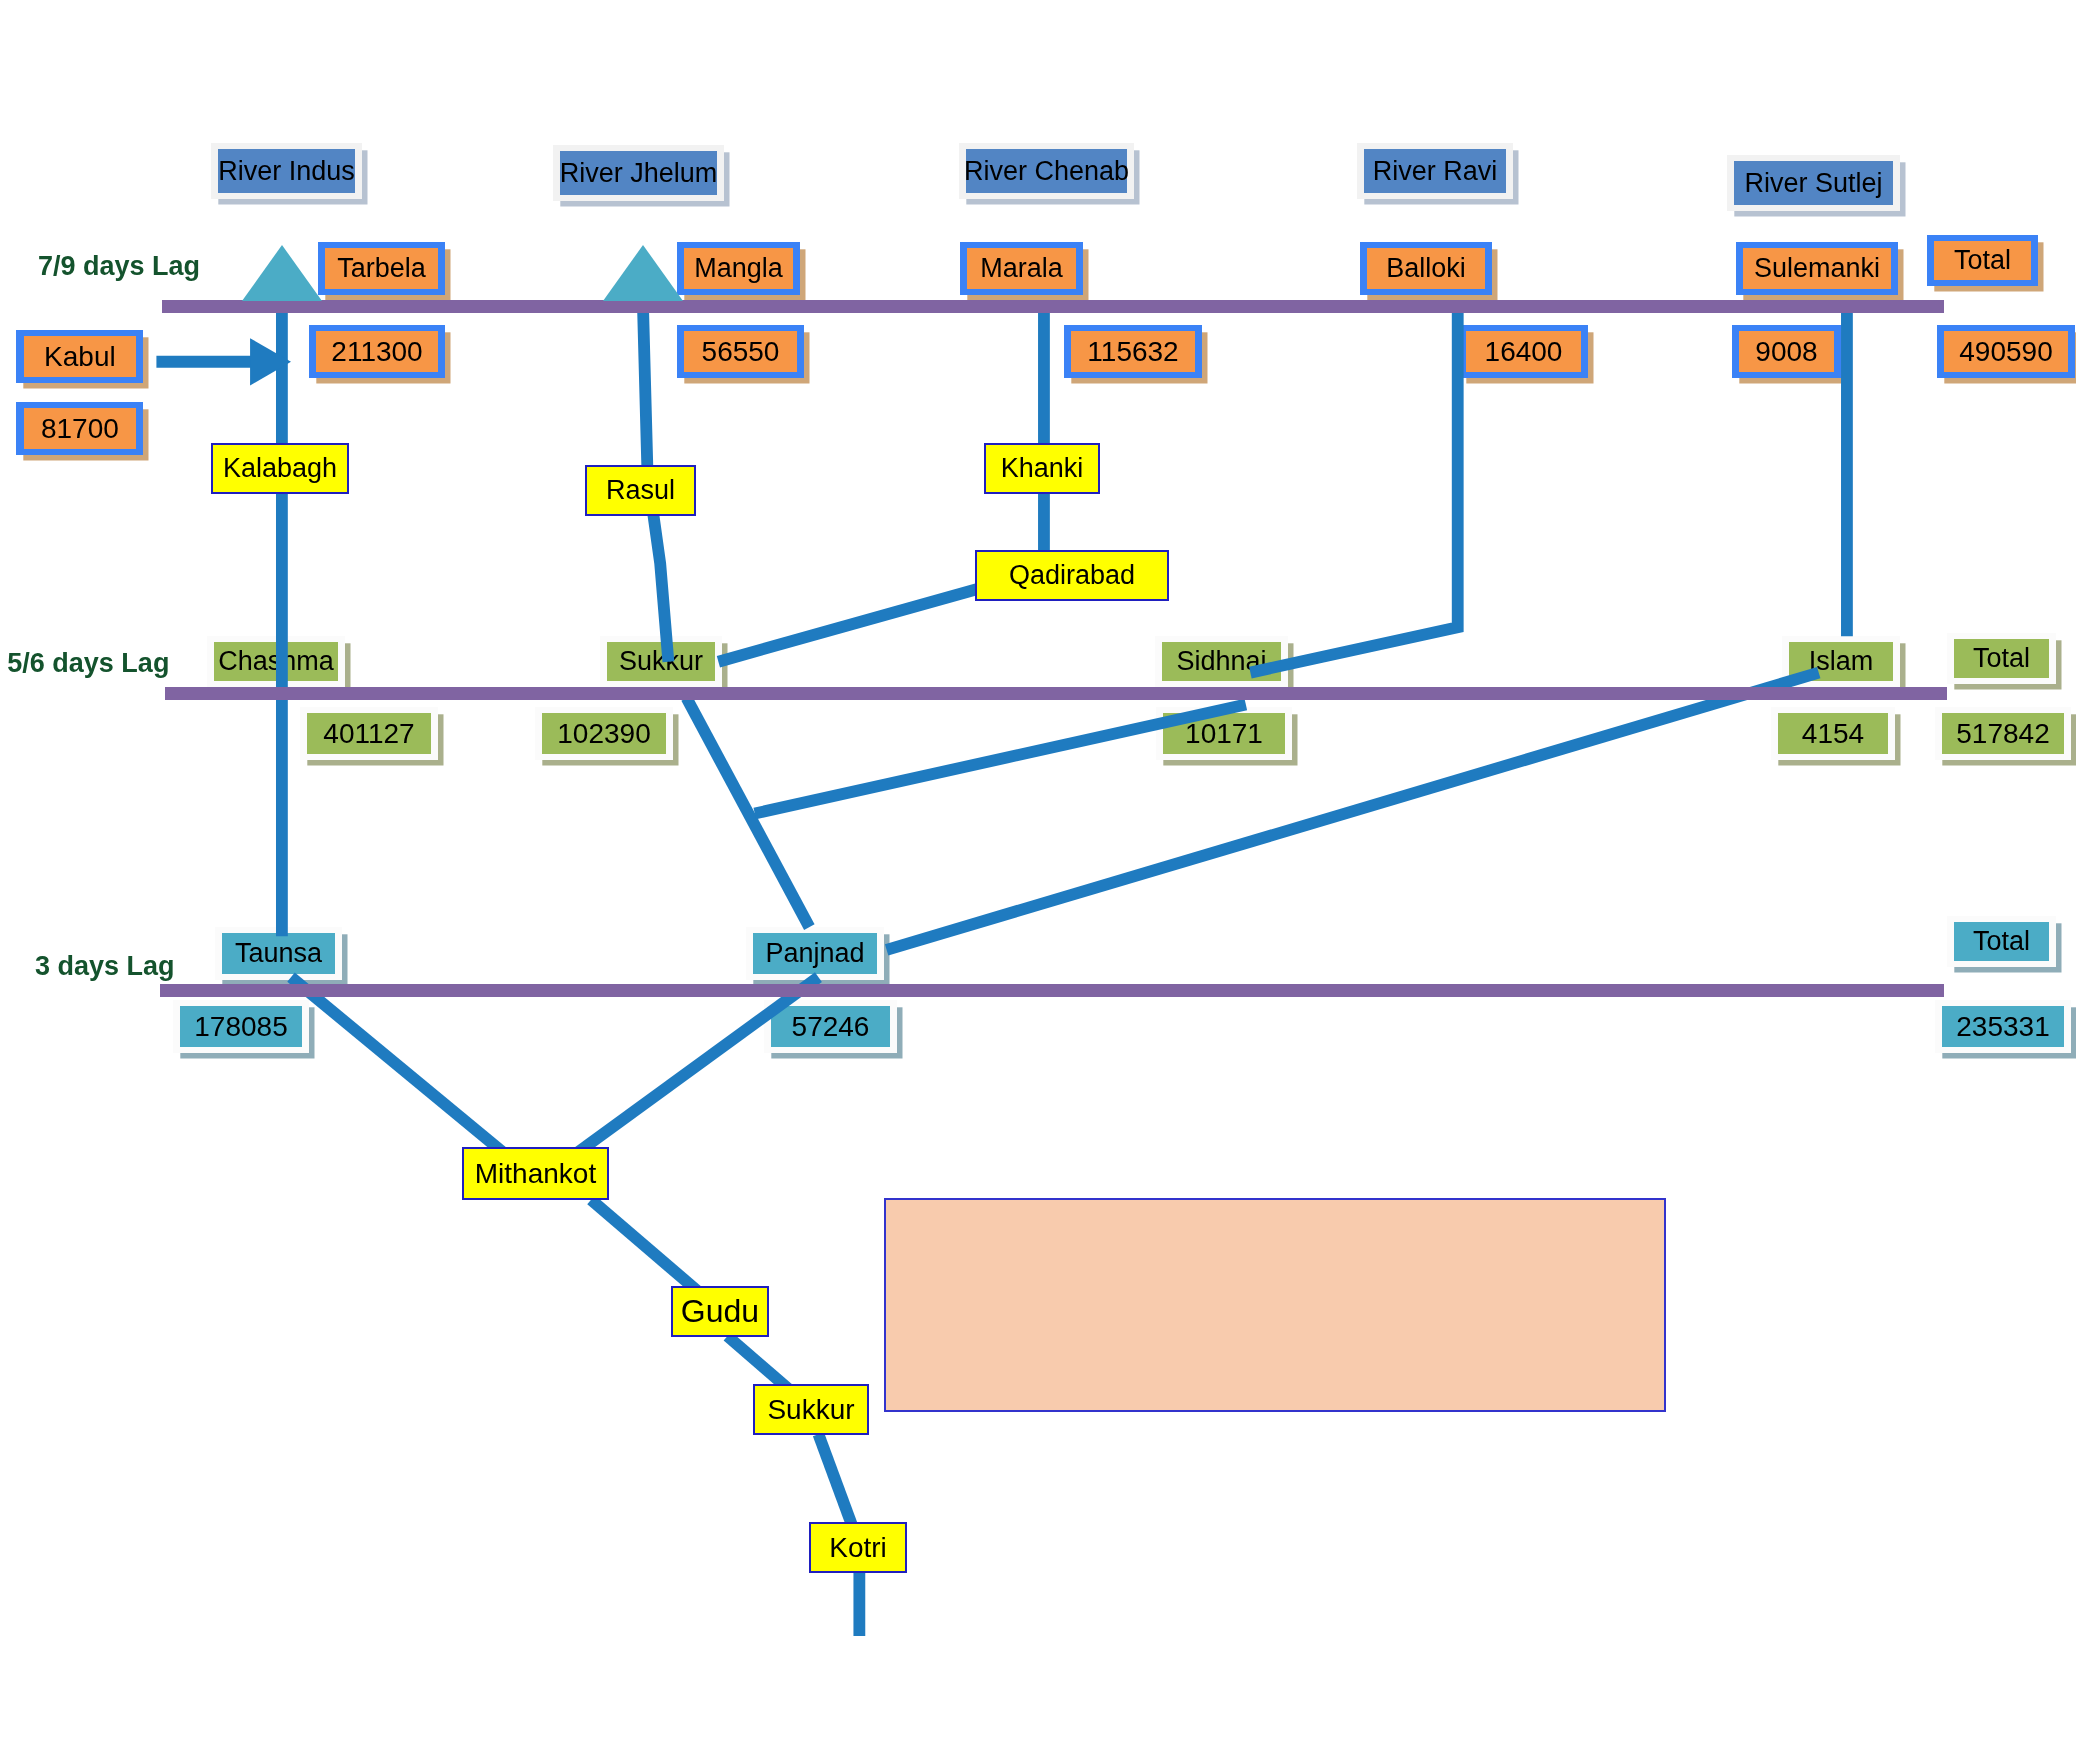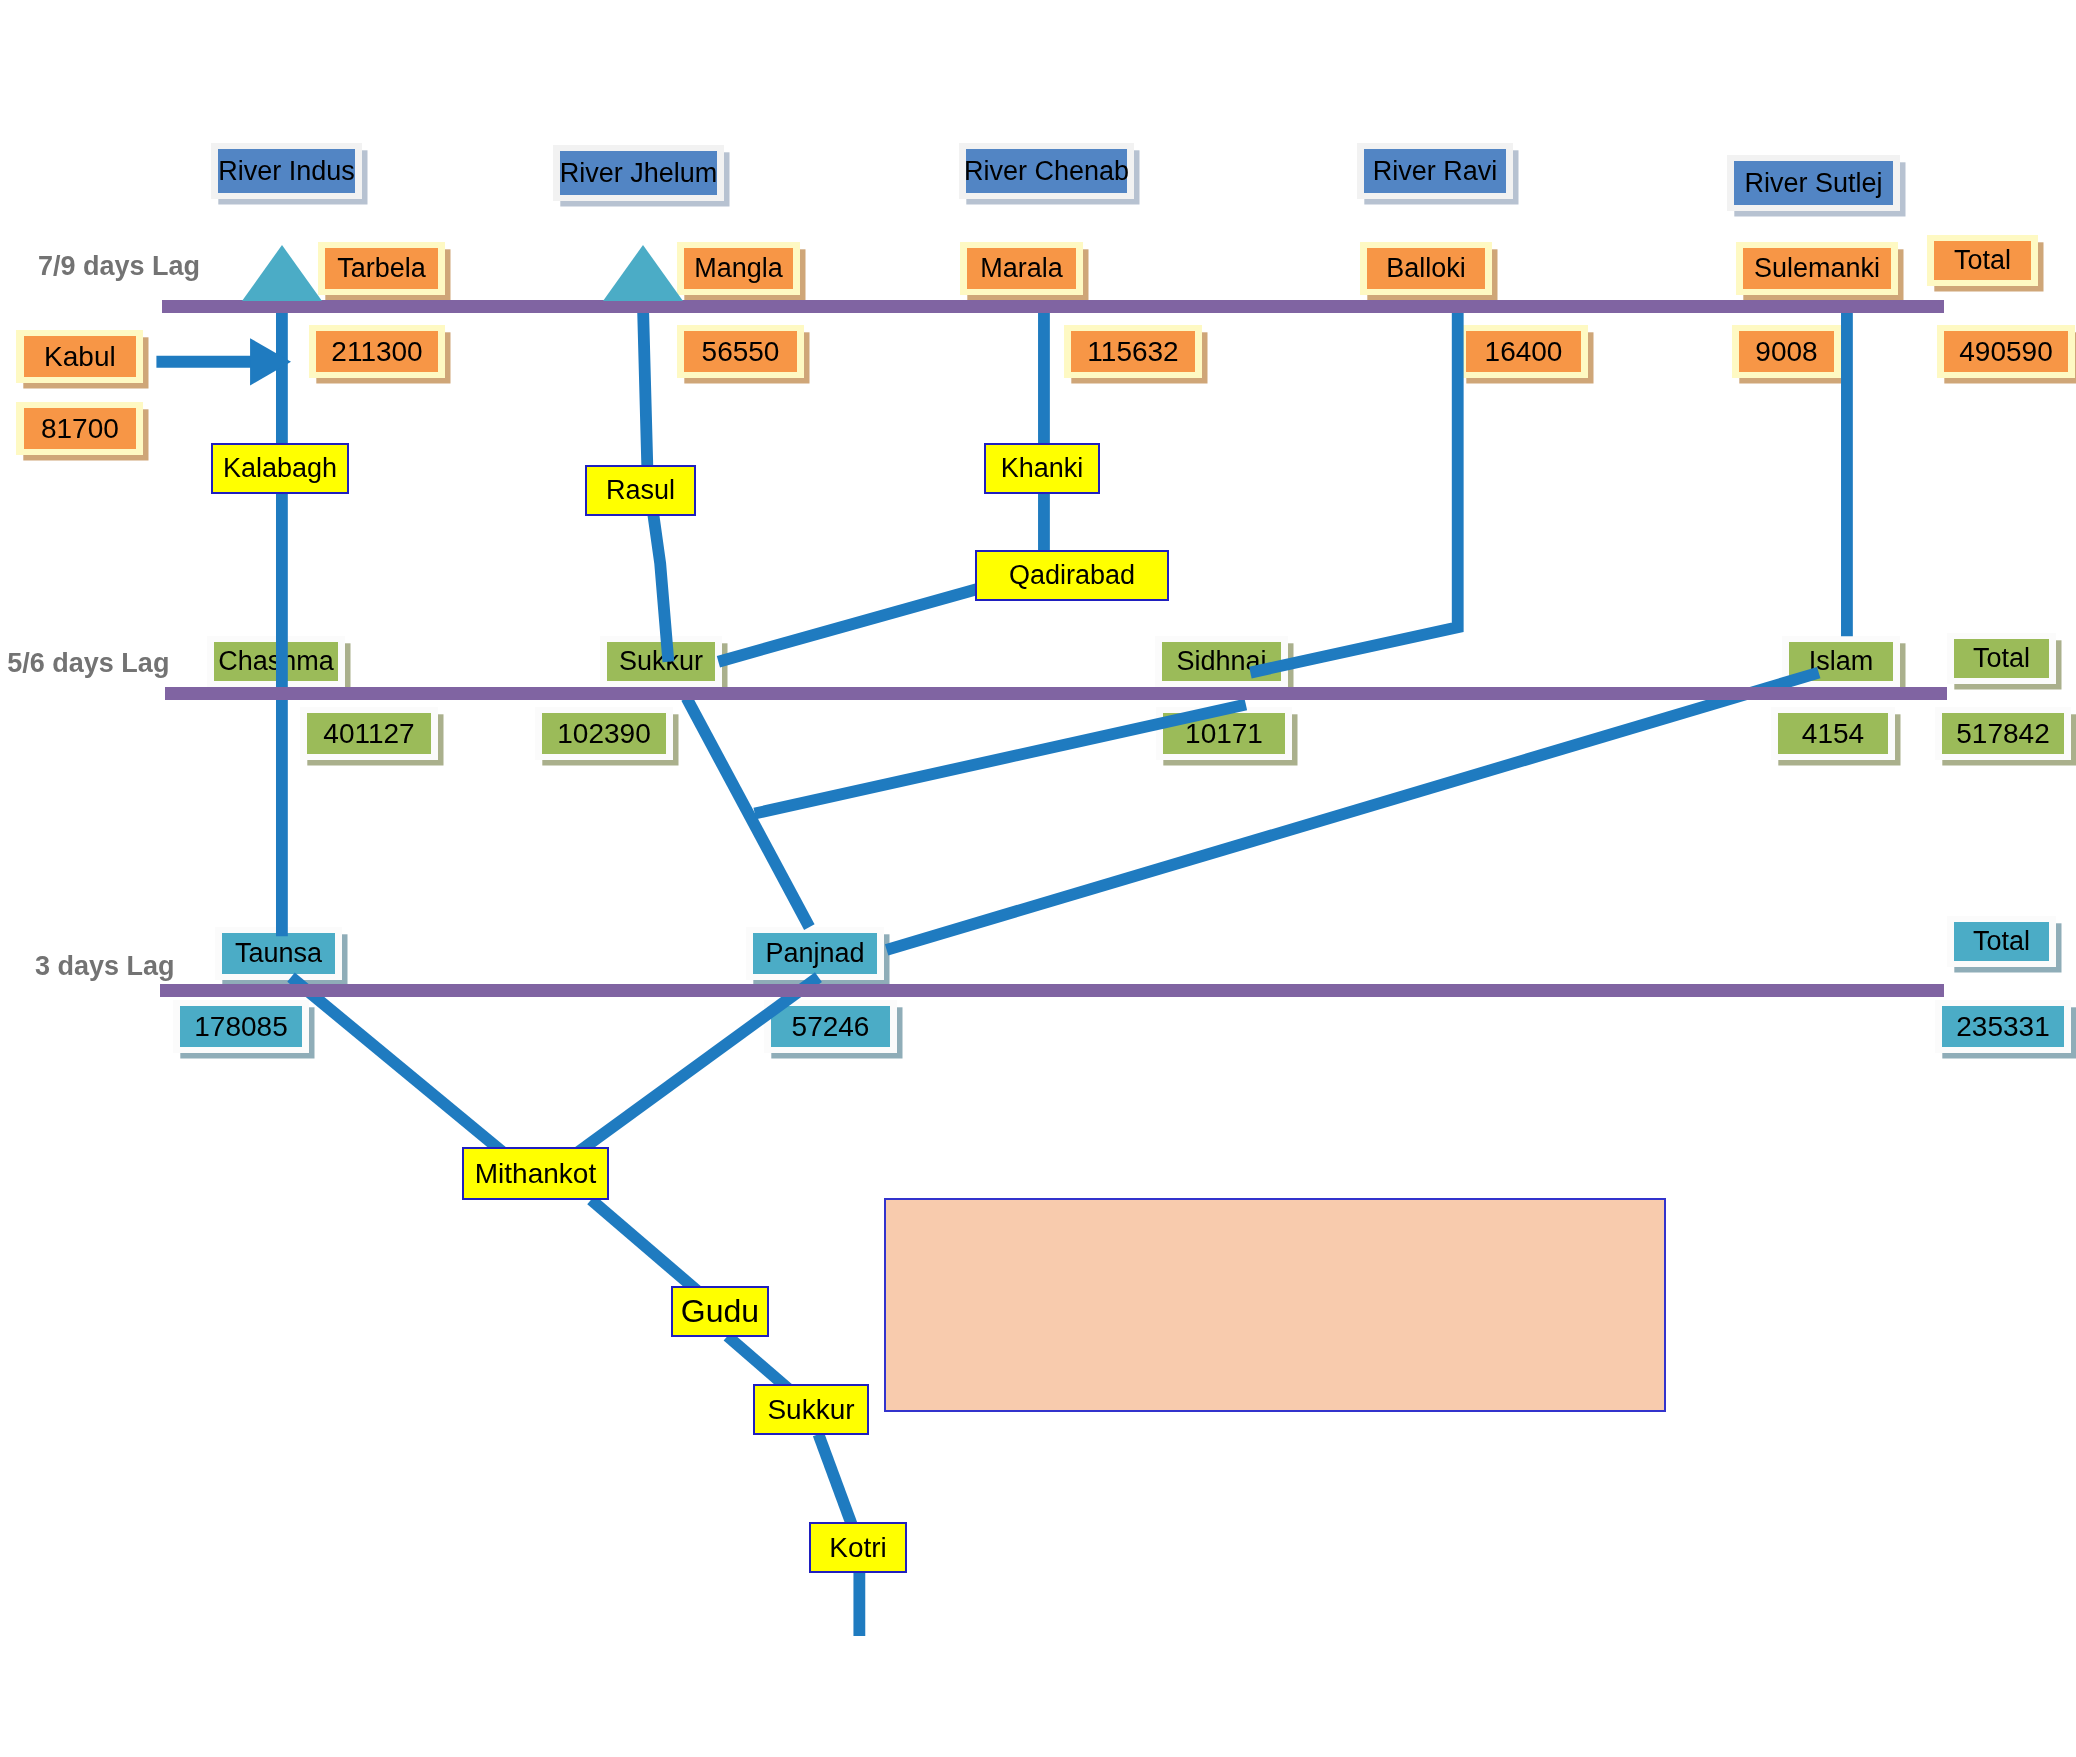--- a/index.html
+++ b/index.html
@@ -14,34 +14,34 @@
   .title-line{font-family:"Liberation Serif", serif;font-style:italic;font-weight:700;
     color:#000;letter-spacing:0.5px;line-height:1.22;white-space:nowrap;}
 
   
   .card{position:absolute;box-sizing:border-box;display:flex;align-items:center;
     justify-content:center;text-align:center;white-space:nowrap;color:#000;
     background:#f7f7f7;padding:6.4px 7.3px;}
   .card .inner{display:flex;align-items:center;justify-content:center;width:100%;height:100%;}
   .card.river{background:#f2f2f2;box-shadow:6.4px 6.4px 0 -0.9px #b7c2d1;}
   .card.river .inner{background:#5285c4;}
-  .card.orange{background:#fef9c3;box-shadow:6.4px 6.4px 0 -0.9px #cfa678;}
+  .card.orange{background:#3b82f6;box-shadow:6.4px 6.4px 0 -0.9px #cfa678;}
   .card.orange .inner{background:#f79646;}
   .card.green{background:#fbfbfb;box-shadow:6.4px 6.4px 0 -0.9px #aab08c;}
   .card.green .inner{background:#9bbb59;}
   .card.teal{background:#fbfbfb;box-shadow:6.4px 6.4px 0 -0.9px #8fadb8;}
   .card.teal .inner{background:#4bacc6;}
 
   
   .ynode{position:absolute;background:#ffff00;border:2.7px solid #1f1fbf;
     box-sizing:border-box;display:flex;align-items:center;justify-content:center;
     color:#000;white-space:nowrap;z-index:6;}
 
   
-  .lag{position:absolute;font-weight:700;color:#737373;white-space:nowrap;z-index:7;}
+  .lag{position:absolute;font-weight:700;color:#14532d;white-space:nowrap;z-index:7;}
 
   
   .rule{position:absolute;background:#8064a2;height:12.7px;z-index:4;}
 
   
   svg.links{position:absolute;left:0;top:0;width:2077px;height:1757px;z-index:3;
     pointer-events:none;}
   svg.links line, svg.links polyline, svg.links path{stroke:#1f7bc0;stroke-width:13;
     fill:none;stroke-linecap:butt;stroke-linejoin:miter;}
 

